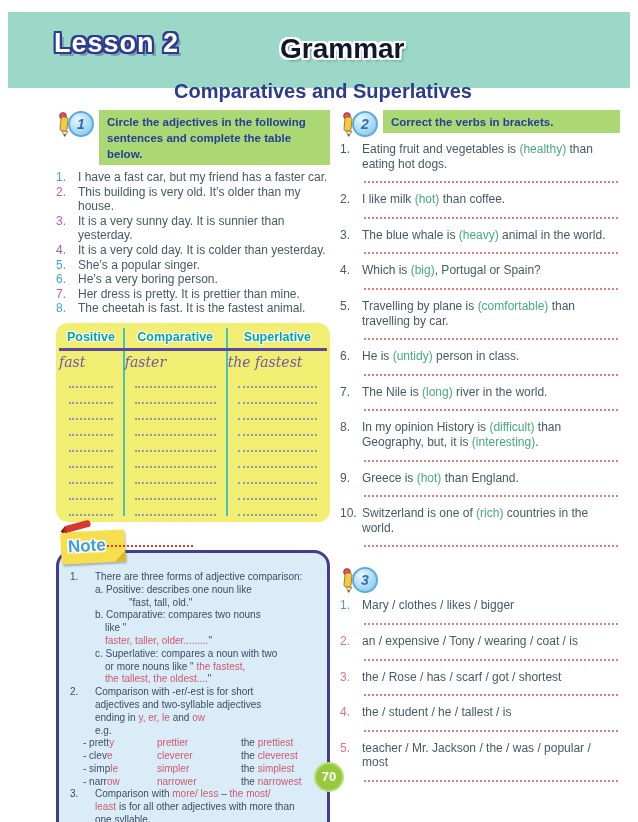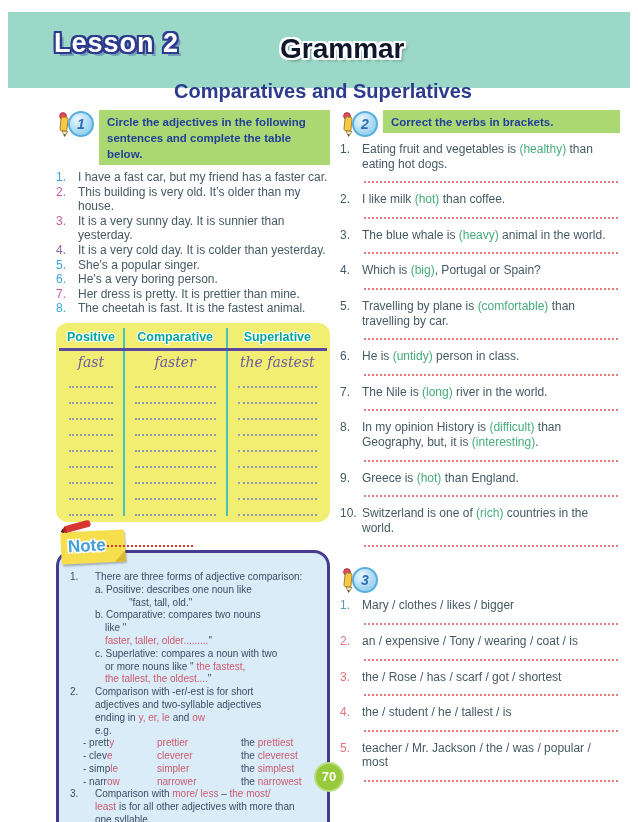--- a/index.html
+++ b/index.html
@@ -39,21 +39,21 @@
   .s-text{flex:1;}
 
   
   .adj-table{margin-top:7px;background:#f2ee71;border-radius:12px;padding:5px 3px 6px;}
   .adj-table table{width:100%;border-collapse:collapse;}
   .adj-table th{color:#00a69c;font-size:12.5px;font-weight:bold;padding:2px 0 4px;
         border-bottom:3px solid #584a9e;
         text-shadow:-1px -1px 0 #fff,1px -1px 0 #fff,-1px 1px 0 #fff,1px 1px 0 #fff;}
   .adj-table td.mid,.adj-table th.mid{border-left:2px solid #45c1be;border-right:2px solid #45c1be;}
   .adj-table .example td{font-family:"DejaVu Serif",serif;font-style:italic;color:#6c59a5;
-        font-size:14px;text-align:center;padding:3px 0 2px;}
+        font-size:14px;padding:3px 0 2px;}
   .adj-table .dotted td{padding:8px 10px 0;}
   .dotline{border-bottom:2px dotted #8e9bb3;height:6px;}
 
   
   .notebox{margin-top:28px;position:relative;border:3px solid #463c8f;border-radius:16px;
            background:#d9ecf8;padding:18px 8px 10px 6px;}
   .sticky{position:absolute;top:-22px;left:2px;width:64px;height:32px;background:#f6de4c;
           transform:rotate(-3deg);border-radius:2px;box-shadow:1px 2px 2px rgba(0,0,0,.25);}
   .sticky:after{content:"";position:absolute;right:0;bottom:0;border-style:solid;
           border-width:0 0 11px 11px;border-color:transparent transparent #d9b92f transparent;}

